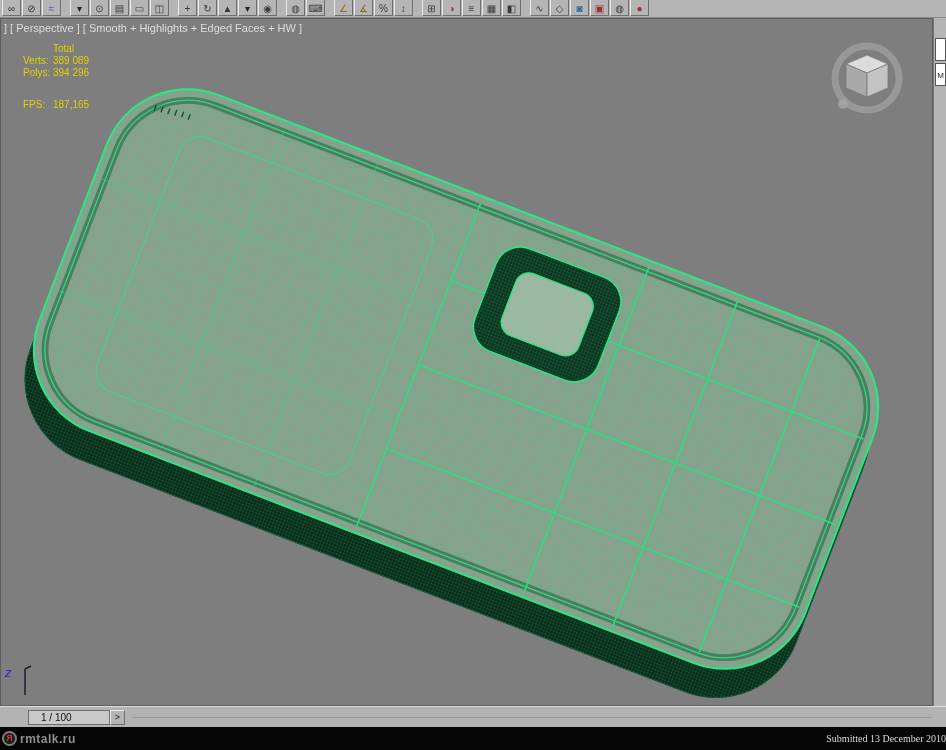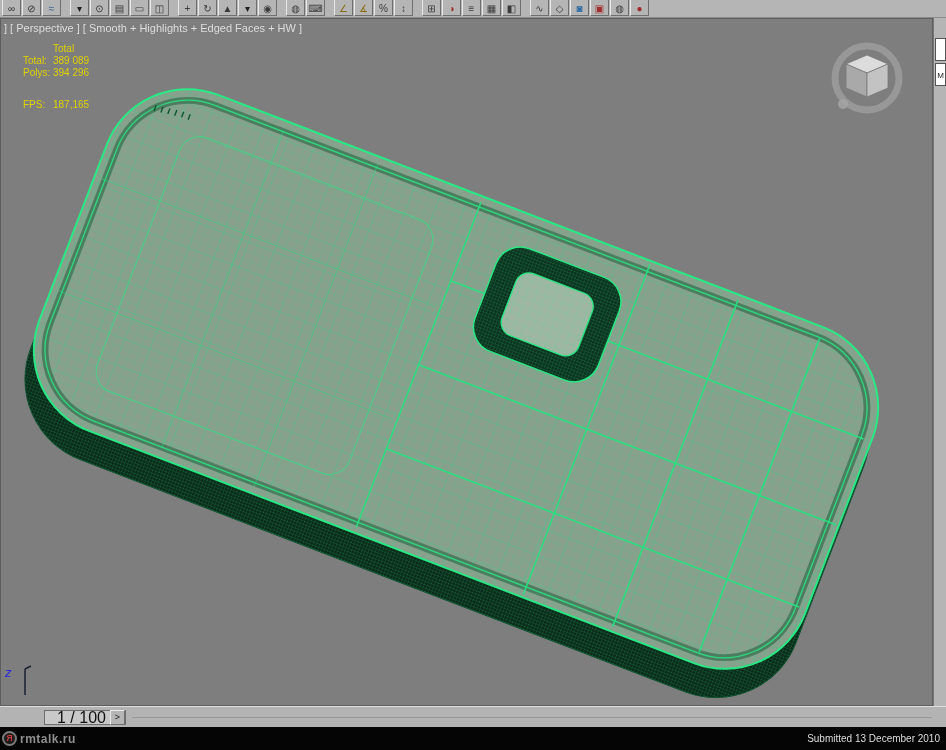--- a/index.html
+++ b/index.html
@@ -41,38 +41,38 @@
   .panel-box { position:absolute; left:1px; width:11px; height:23px;
                background:#fdfdfd; border:1px solid #555; font-size:8px;
                line-height:23px; text-align:center; color:#222; }
   .panel-box.b1 { top:20px; }
   .panel-box.b2 { top:45px; }
 
   
   .timeline { position:absolute; left:0; top:706px; width:946px; height:21px;
               background:#b3b3b3; border-top:1px solid #dedede; }
   .frame-box { position:absolute; left:28px; top:3px; width:82px; height:15px;
-               background:#c9c9c9; border:1px solid #6e6e6e; font-size:16px;
-               line-height:13px; padding-left:12px; color:#111;margin-left:16px; }
+               background:#c9c9c9; border:1px solid #6e6e6e; font-size:10px;
+               line-height:13px; padding-left:12px; color:#111; }
   .next-btn { position:absolute; left:110px; top:3px; width:15px; height:15px;
               background:#b5b5b5; border:1px solid;
               border-color:#e9e9e9 #6f6f6f #6f6f6f #e9e9e9;
               font-size:9px; line-height:13px; text-align:center; color:#222; }
   .track { position:absolute; left:132px; right:14px; top:10px; height:1px;
            background:#989898; }
 
   
   .statusbar { position:absolute; left:0; top:727px; width:946px; height:23px;
                background:#050505; display:flex; align-items:center; }
   .logo { display:flex; align-items:center; gap:3px; margin-left:2px; }
   .logo-circle { width:15px; height:15px; border-radius:50%; background:#1c1c1c;
                  border:2px solid #7c7c7c; color:#c23b3b; font-size:9px;
                  font-weight:bold; line-height:11px; text-align:center; }
   .logo-text { color:#8f8f8f; font-size:12px; font-weight:bold; letter-spacing:0.5px; }
-  .submitted { margin-left:auto; margin-right:6px; color:#dddddd; font-size:10px; }
+  .submitted { margin-left:auto; color:#dddddd; font-size:10px;font-family:Liberation Serif, serif; }
 </style>
 </head>
 <body>
 
 <div class="app">
 
   <div class="toolbar">
       <div class="tb-icon" style="color: rgb(58, 58, 58);">∞</div>
       <div class="tb-icon" style="color: rgb(58, 58, 58);">⊘</div>
       <div class="tb-icon" style="color: rgb(58, 90, 138);">≈</div>
@@ -161,21 +161,21 @@
     </svg>
 
     <div class="vp-label">] [ Perspective ] [ Smooth + Highlights + Edged Faces + HW ]</div>
 
     <div class="stats">
       <div class="row">
         <span class="lab"></span>
         <span class="val">Total</span>
       </div>
       <div class="row">
-        <span class="lab">Total:</span>
+        <span class="lab">Verts:</span>
         <span class="val">389 089</span>
       </div>
       <div class="row">
         <span class="lab">Polys:</span>
         <span class="val">394 296</span>
       </div>
       <div class="gap"></div>
       <div class="row">
         <span class="lab">FPS:</span>
         <span class="val">187,165</span>

